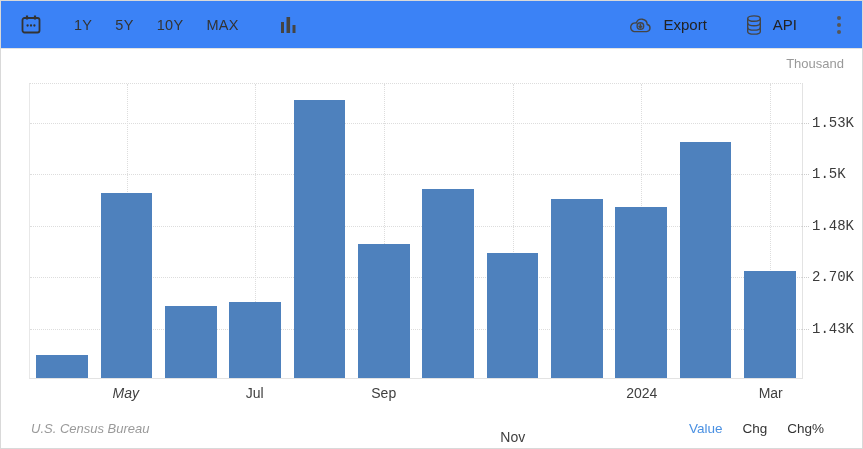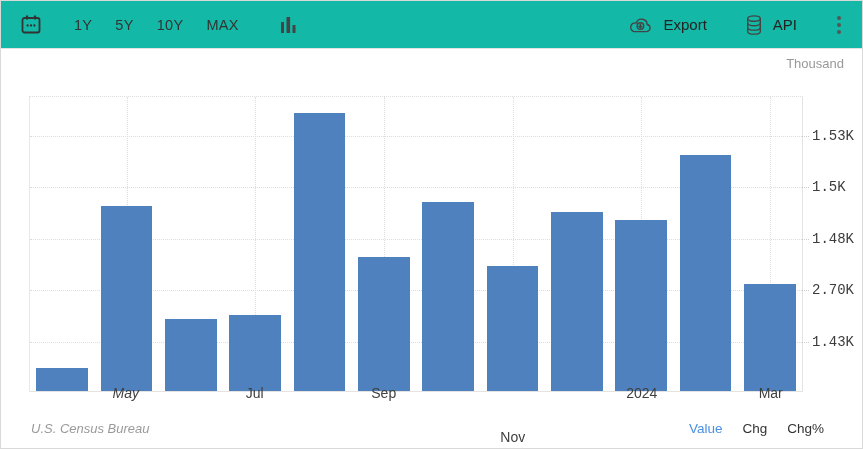--- a/index.html
+++ b/index.html
@@ -4,38 +4,38 @@
 <style>
   * { margin:0; padding:0; box-sizing:border-box; }
   html,body { background:#fff; font-family:"Liberation Sans", sans-serif; }
   .widget {
     width:863px; height:449px; position:relative;
     background:#fff; border:1px solid #d9d9d9; overflow:hidden;
   }
   
   .toolbar {
     height:48px; display:flex; align-items:center;
-    padding:0 16px 0 16px; border-bottom:1px solid #e2e2e2; background:#14b8a6;
+    padding:0 16px 0 16px; border-bottom:1px solid #e2e2e2; background:#3b82f6;
   }
   button { background:transparent; border:none; cursor:pointer; font-family:inherit; }
   .tb-icon-btn { display:flex; align-items:center; justify-content:center; padding:2px; }
   .ranges { display:flex; gap:21px; margin:0 36px 0 28px; }
   .range-btn { font-size:14.5px; color:#333; letter-spacing:.3px; padding:2px 1px; }
   .compare {
     width:289px; height:36px; border:1px solid #ccc; border-radius:2px;
     padding:0 12px; font-size:14.5px; color:#333; outline:none; margin-left:38px;
   }
   .compare::placeholder { color:#9b9b9b; }
   .tb-right { margin-left:auto; display:flex; align-items:center; gap:37px; padding-right:2px; }
   .tb-text-btn { display:flex; align-items:center; gap:9px; font-size:15px; color:#222; }
   
   .chart-region { position:relative; height:399px; background:#fff; }
   .unit-label { position:absolute; top:7px; right:18px; font-size:13px; color:#999; }
   .plot {
-    position:absolute; left:28px; right:59px; top:47px; height:296px; background:#fff;
+    position:absolute; left:28px; right:59px; top:34px; height:296px; background:#fff;
     border-left:1px solid #e8e8e8; border-right:1px solid #e3e3e3;
     border-bottom:1px solid #e3e3e3; border-top:1px dotted #ddd;font-family:Liberation Mono, monospace;
   }
   .h-grid { position:absolute; left:0; right:0; height:0; border-top:1px dotted #ddd; }
   .v-grid { position:absolute; top:0; bottom:0; width:0; border-left:1px dotted #ddd; }
   .bar { position:absolute; bottom:0; }
   .y-tick { position:absolute; left:100%; width:7px; height:0; border-top:1px dotted #ccc; }
   .y-label {
     position:absolute; left:100%; padding-left:10px; transform:translateY(-50%);
     font-size:14px; color:#3b3b3b; white-space:nowrap;

